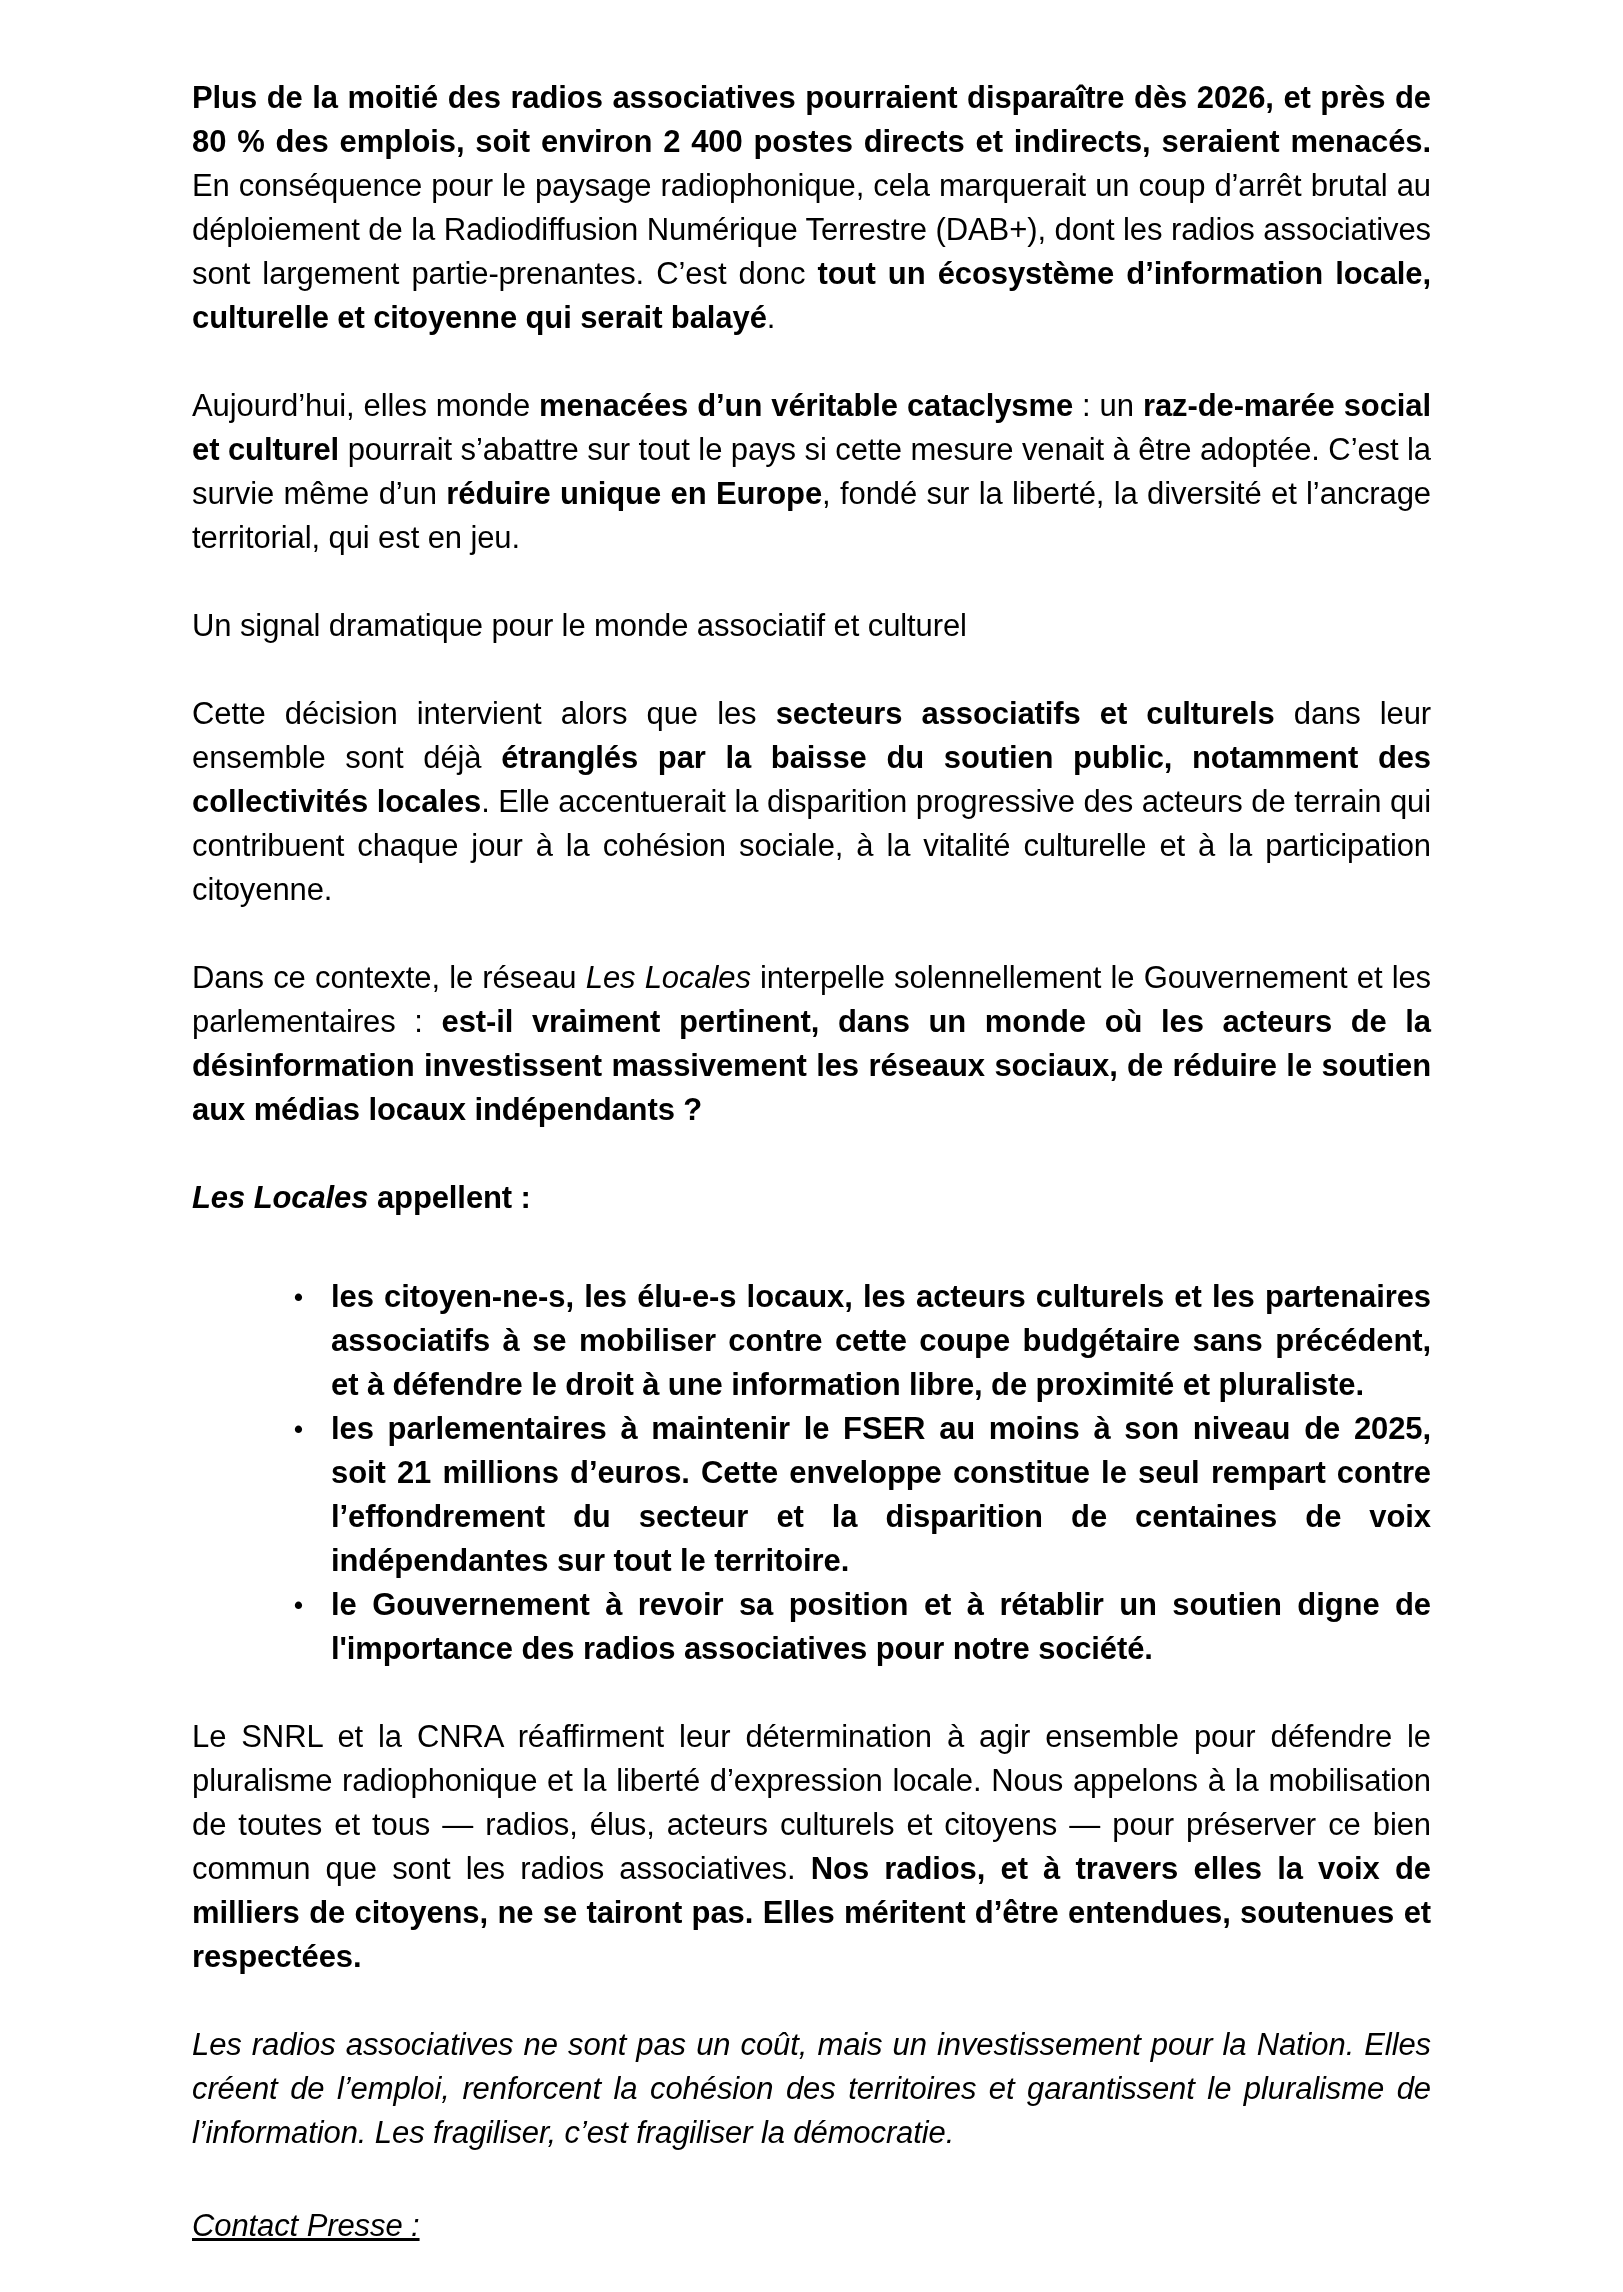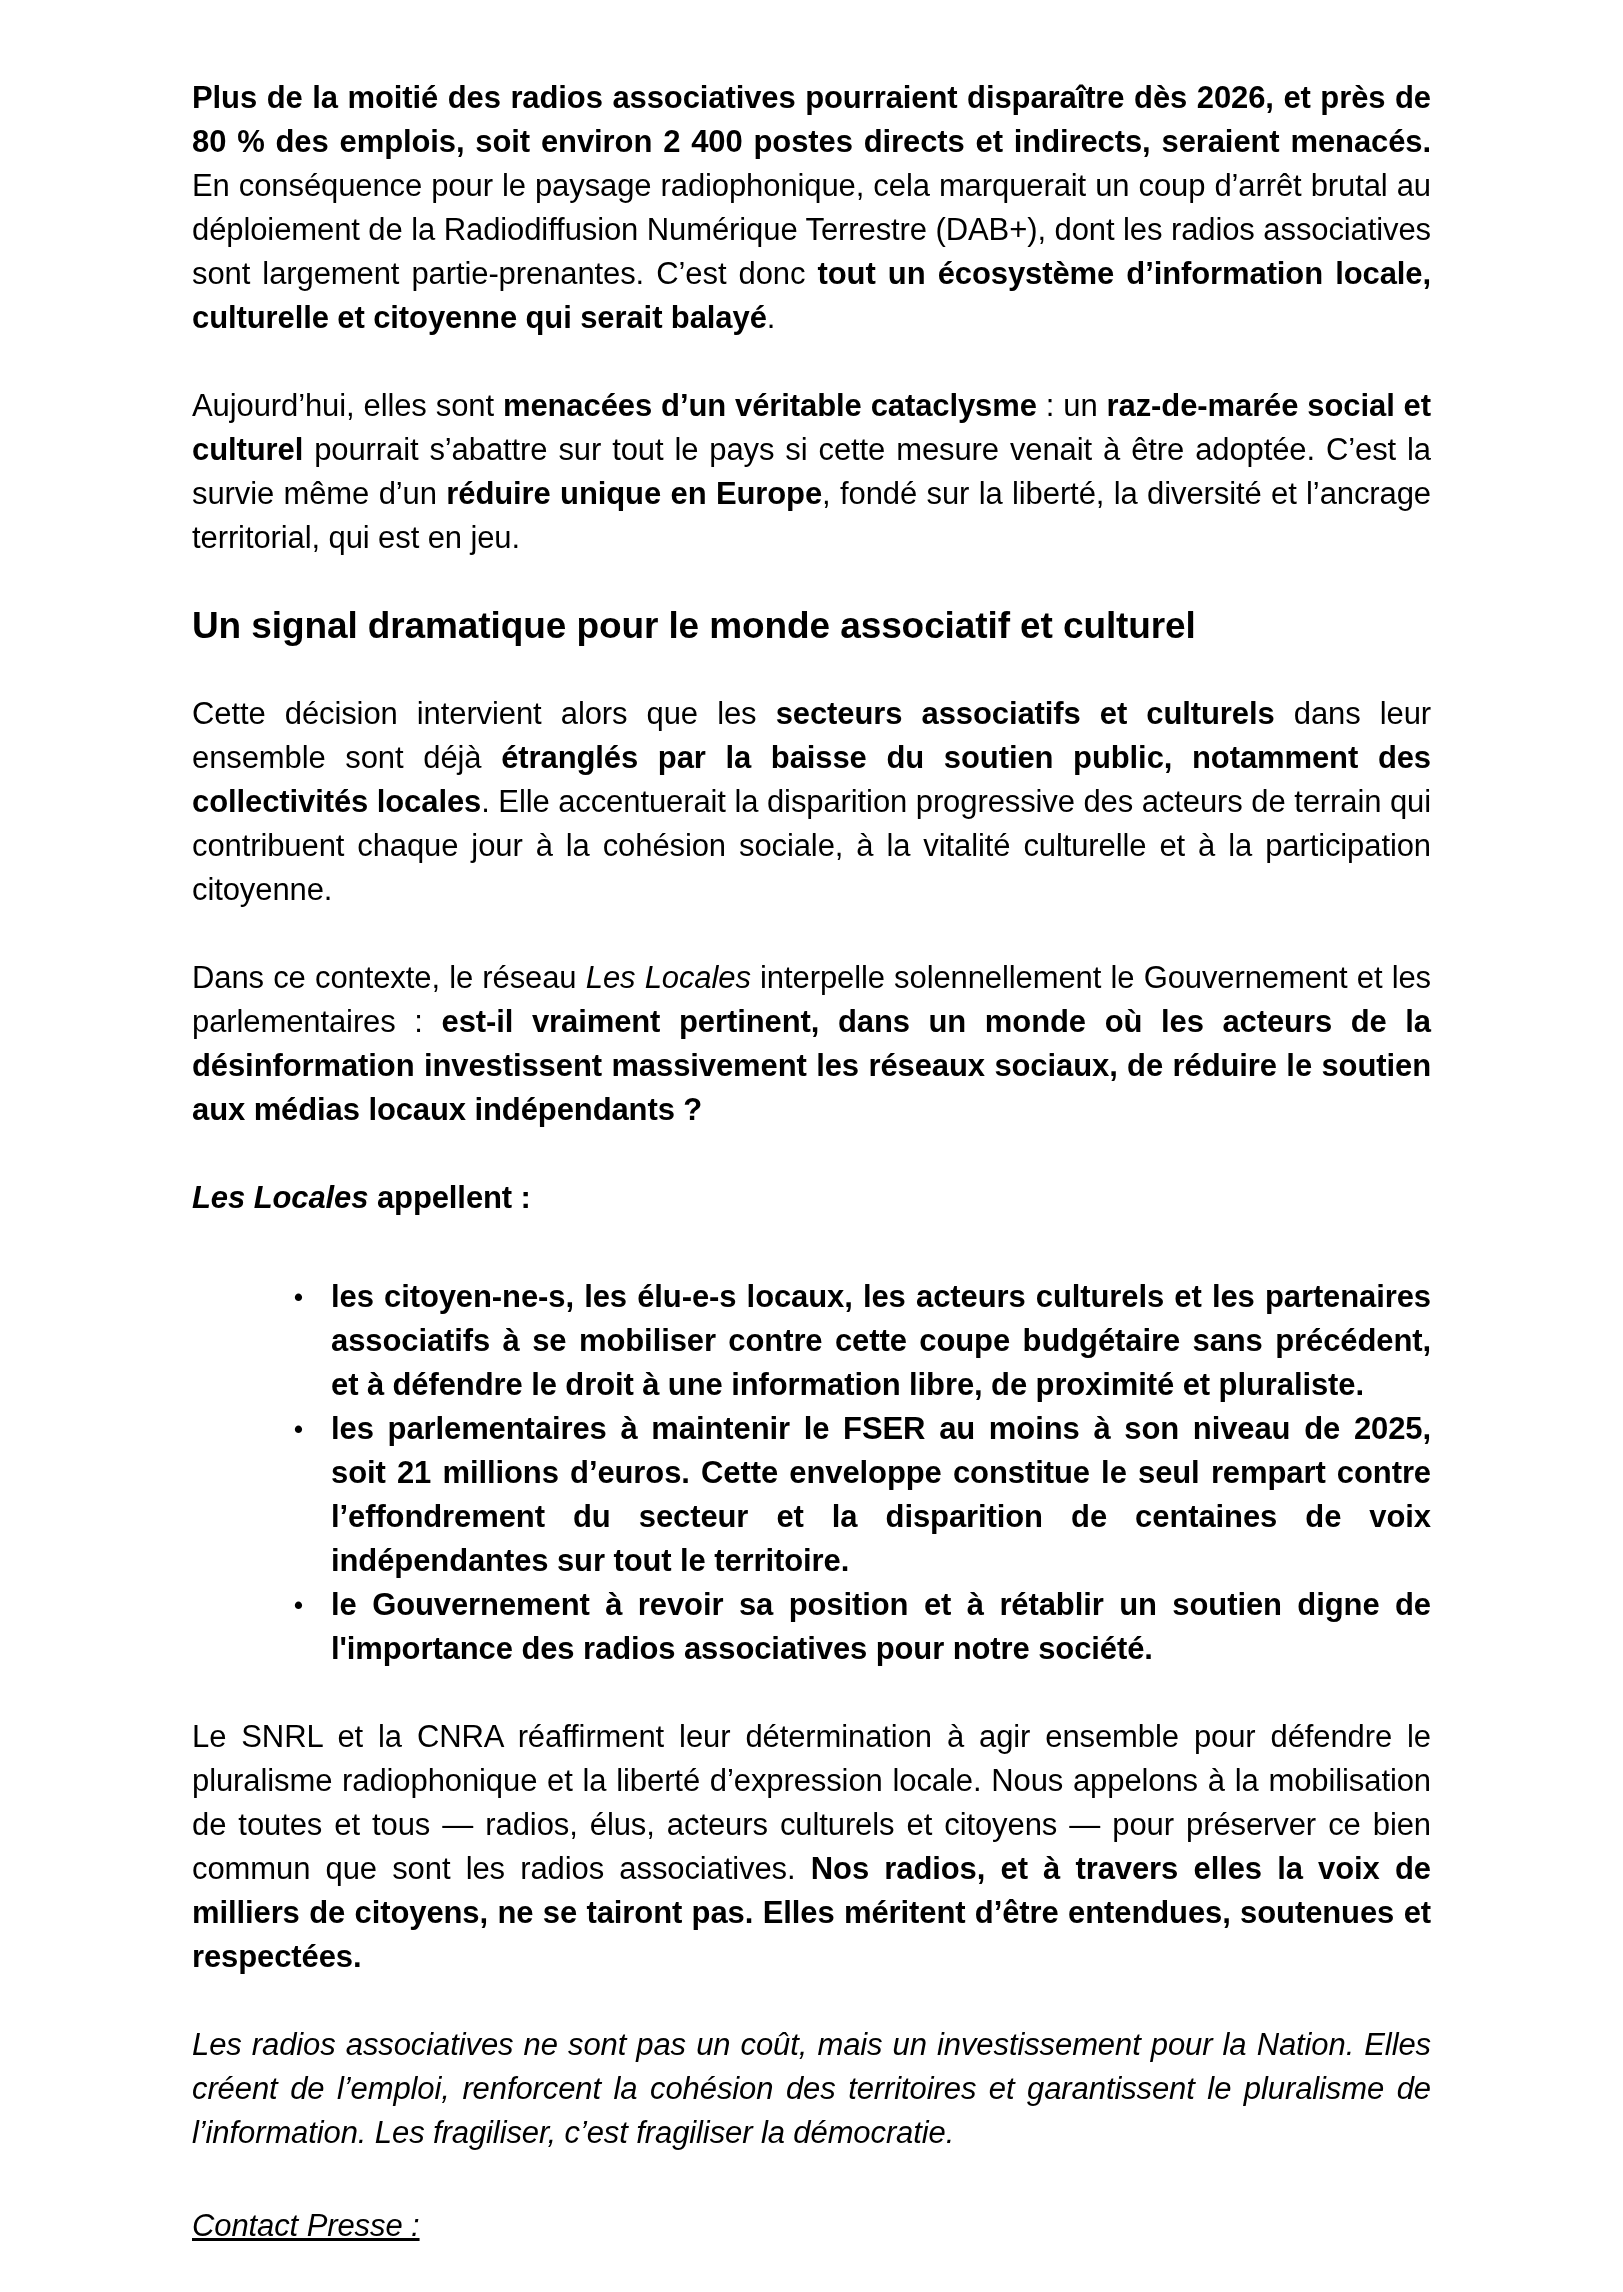--- a/index.html
+++ b/index.html
@@ -32,23 +32,23 @@
   p.para {
     margin: 0 0 44px 0;
     text-align: justify;
     text-justify: inter-word;
   }
   b, .b { font-weight: bold; }
   i, .i { font-style: italic; }
 
   h2.section-head {
     margin: 0 0 44px 0;
-    font-size: 37px;
+    font-size: 31px;
     line-height: 44px;
-    font-weight: bold;
+    font-weight: normal;
     text-align: left;
   }
 
   p.lead-in {
     margin: 0 0 55px 0;
     font-size: 31px;
     line-height: 44px;
     font-weight: bold;
     text-align: left;
   }
@@ -108,21 +108,21 @@
   }
 </style>
 </head>
 <body>
 
 <div class="page">
   <div class="doc">
 
     <p class="para"><b>Plus de la moitié des radios associatives pourraient disparaître dès 2026, et près de 80 % des emplois, soit environ 2 400 postes directs et indirects, seraient menacés.</b><span> En conséquence pour le paysage radiophonique, cela marquerait un coup d’arrêt brutal au déploiement de la Radiodiffusion Numérique Terrestre (DAB+), dont les radios associatives sont largement partie-prenantes. C’est donc </span><b>tout un écosystème d’information locale, culturelle et citoyenne qui serait balayé</b><span>.</span></p>
 
-    <p class="para"><span>Aujourd’hui, elles sont </span><b>menacées d’un véritable cataclysme</b><span> : un </span><b>raz-de-marée social et culturel</b><span> pourrait s’abattre sur tout le pays si cette mesure venait à être adoptée. C’est la survie même d’un </span><b>réduire unique en Europe</b><span>, fondé sur la liberté, la diversité et l’ancrage territorial, qui est en jeu.</span></p>
+    <p class="para"><span>Aujourd’hui, elles monde </span><b>menacées d’un véritable cataclysme</b><span> : un </span><b>raz-de-marée social et culturel</b><span> pourrait s’abattre sur tout le pays si cette mesure venait à être adoptée. C’est la survie même d’un </span><b>réduire unique en Europe</b><span>, fondé sur la liberté, la diversité et l’ancrage territorial, qui est en jeu.</span></p>
 
     <h2 class="section-head">Un signal dramatique pour le monde associatif et culturel</h2>
 
     <p class="para"><span>Cette décision intervient alors que les </span><b>secteurs associatifs et culturels</b><span> dans leur ensemble sont déjà </span><b>étranglés par la baisse du soutien public, notamment des collectivités locales</b><span>. Elle accentuerait la disparition progressive des acteurs de terrain qui contribuent chaque jour à la cohésion sociale, à la vitalité culturelle et à la participation citoyenne.</span></p>
 
     <p class="para"><span>Dans ce contexte, le réseau </span><i>Les Locales</i><span> interpelle solennellement le Gouvernement et les parlementaires : </span><b>est-il vraiment pertinent, dans un monde où les acteurs de la désinformation investissent massivement les réseaux sociaux, de réduire le soutien aux médias locaux indépendants ?</b></p>
 
     <p class="lead-in"><i>Les Locales</i><span> appellent :</span></p>
 
     <ul class="appeal-list">

